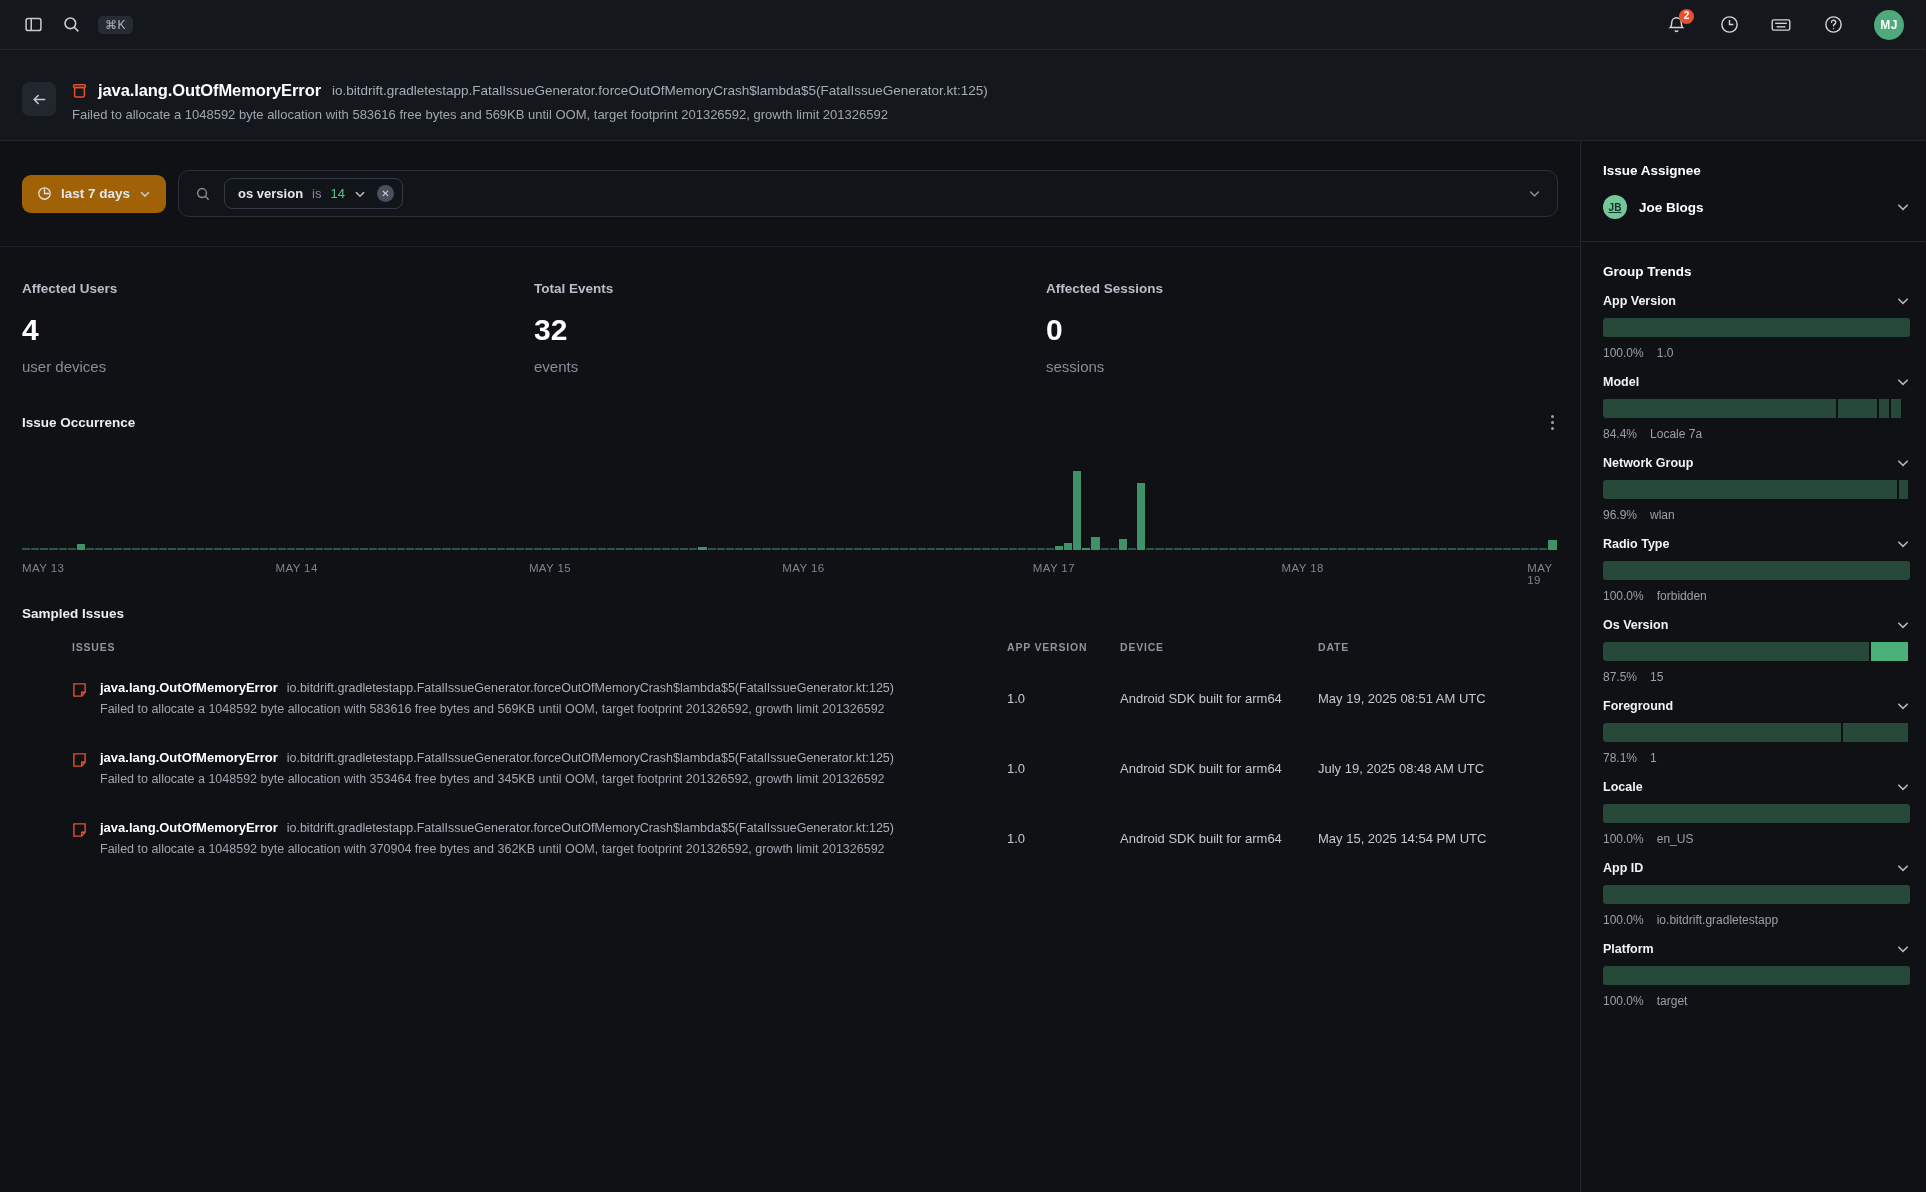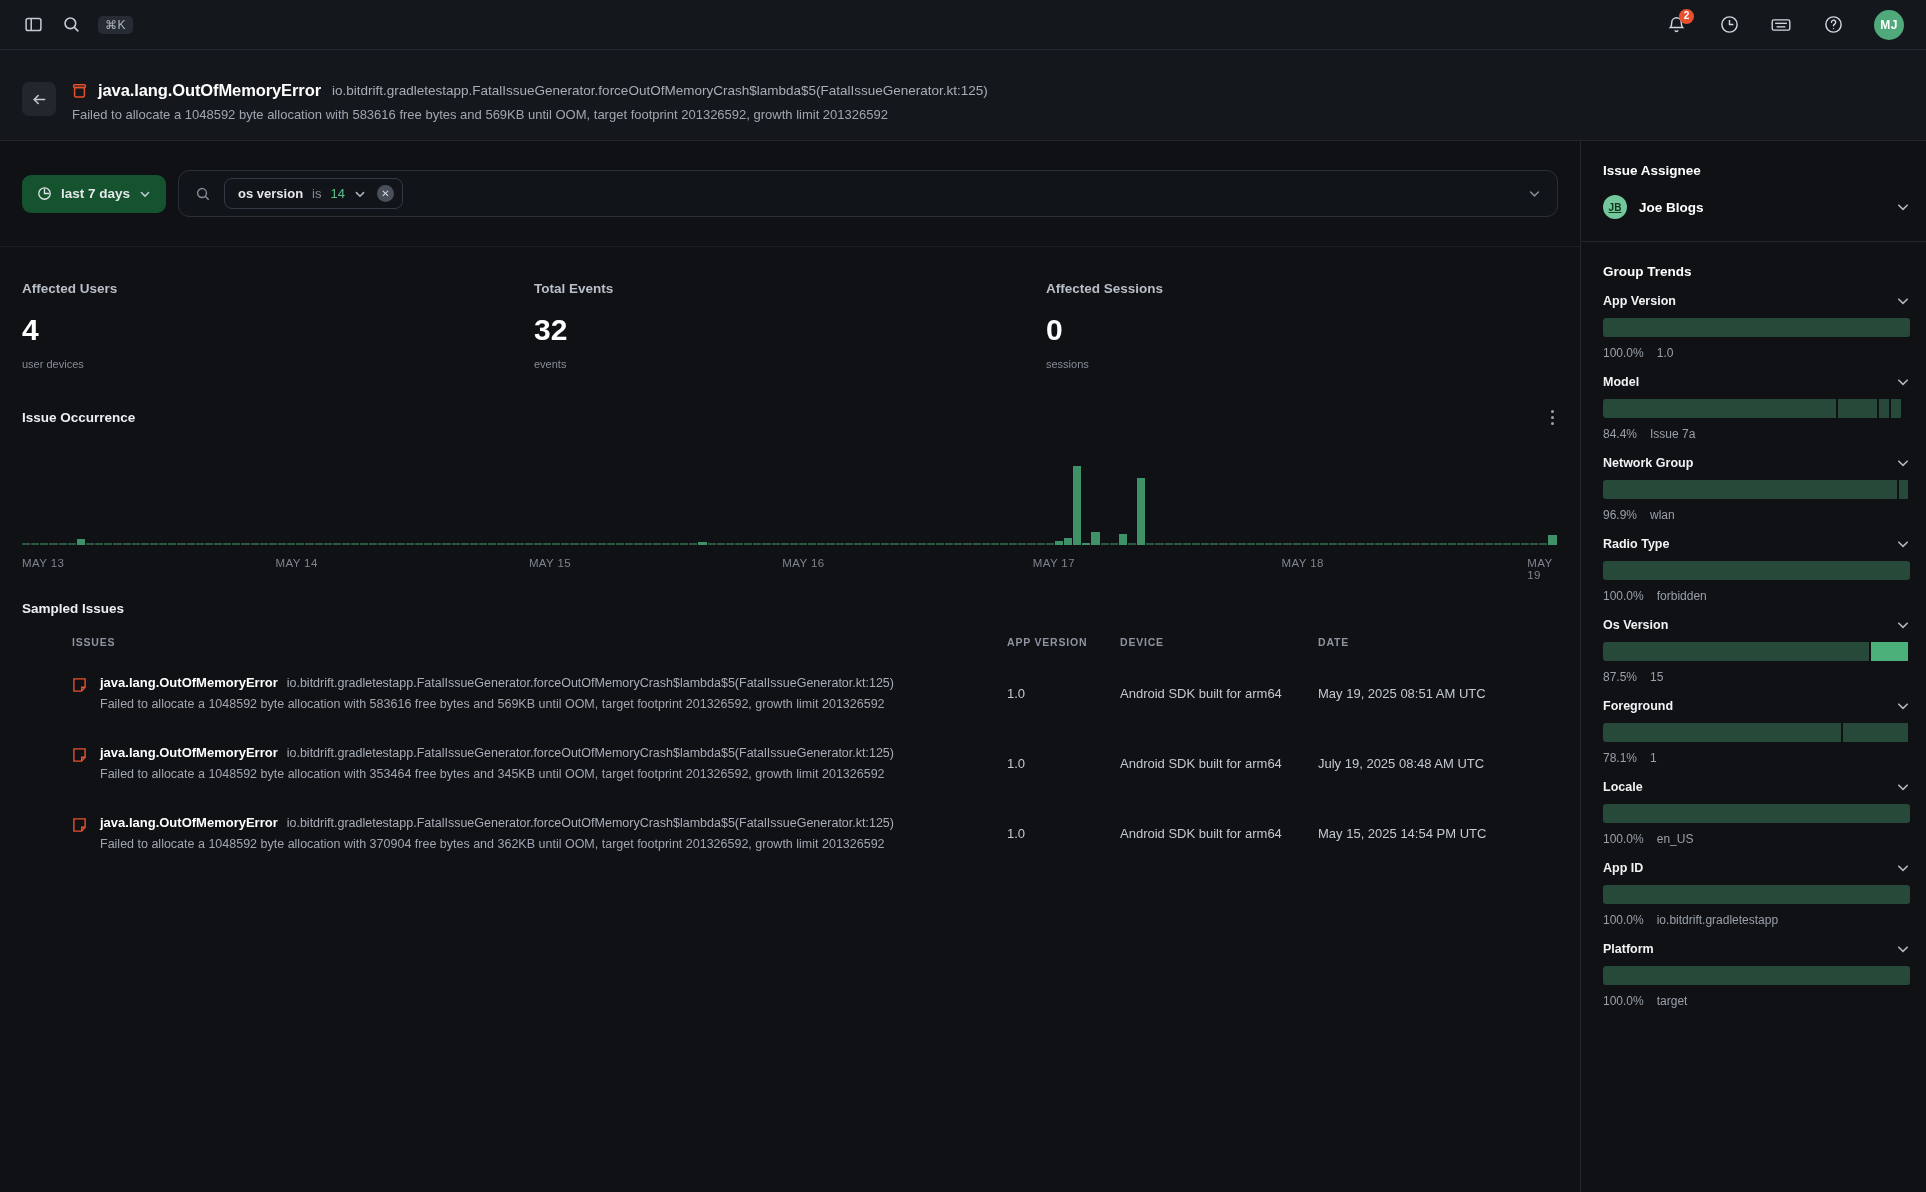--- a/index.html
+++ b/index.html
@@ -77,21 +77,21 @@
 
   
   .filterbar {
     height: 106px; flex: 0 0 106px;
     display: flex; align-items: center;
     padding: 0 22px;
     border-bottom: 1px solid #1c1f25;
   }
   .timepill {
     display: flex; align-items: center; gap: 9px;
-    background: #14532d; border-radius: 9px;
+    background: #a16207; border-radius: 9px;
     height: 38px; padding: 0 15px;
     font-size: 13.5px; font-weight: 600; color: #e4e7eb;
   }
   .searchbox {
     margin-left: 12px; flex: 1;
     height: 47px; border: 1px solid #2a2f38; border-radius: 11px;
     display: flex; align-items: center; padding: 0 16px; gap: 13px;
     background: #111419;
   }
   .chip {
@@ -109,21 +109,21 @@
     font-size: 10px; display: flex; align-items: center; justify-content: center;
     margin-left: 2px;
   }
   .sb-chevron { margin-left: auto; color: #868d98; }
 
   
   .stats { display: flex; padding: 34px 22px 18px 22px; }
   .stat { flex: 1; }
   .stat-label { font-size: 13.5px; color: #b9bfc8; font-weight: 600; }
   .stat-value { font-size: 30px; font-weight: 700; color: #fff; margin-top: 19px; line-height: 1; }
-  .stat-unit { font-size: 11px; color: #868d98; margin-top: 13px; }
+  .stat-unit { font-size: 15px; color: #868d98; margin-top: 13px; }
 
   
   .chart-sec { padding: 18px 22px 0 22px; }
   .chart-head { display: flex; align-items: center; }
   .chart-title { font-size: 13.5px; font-weight: 700; color: #eceef1; }
   .kebab { margin-left: auto; color: #9aa1ab; display: flex; flex-direction: column; gap: 3px; align-items: center; padding: 4px; }
   .kebab i { width: 3px; height: 3px; background: #9aa1ab; border-radius: 50%; display: block; }
   .plot { position: relative; height: 90px; margin-top: 26px; }
   .bars { position: absolute; left: 0; right: 0; bottom: 0; height: 90px; display: flex; align-items: flex-end; gap: 0; }
   .bar { flex: 1 1 0; background: #3f9168; min-height: 2px; }
@@ -622,21 +622,21 @@
                 </span>
               </div>
               <div class="seg-bar">
                 <div class="seg" style="flex:0 0 76%"></div>
                 <div class="seg" style="flex:0 0 12.6%"></div>
                 <div class="seg" style="flex:0 0 3.2%"></div>
                 <div class="seg" style="flex:0 0 3.2%"></div>
               </div>
               <div class="trend-foot">
                 <span>84.4%</span>
-                <span>Issue 7a</span>
+                <span>Locale 7a</span>
               </div>
             </div>
             <div class="trend">
               <div class="trend-head">
                 <span class="trend-name">Network Group</span>
                 <span class="chev">
                   <svg width="14" height="14" viewBox="0 0 14 14" fill="none" stroke="#b2b8c1" stroke-width="1.6" stroke-linecap="round">
                     <polyline points="2.8,5.2 7,9.4 11.2,5.2"></polyline>
                   </svg>
                 </span>

